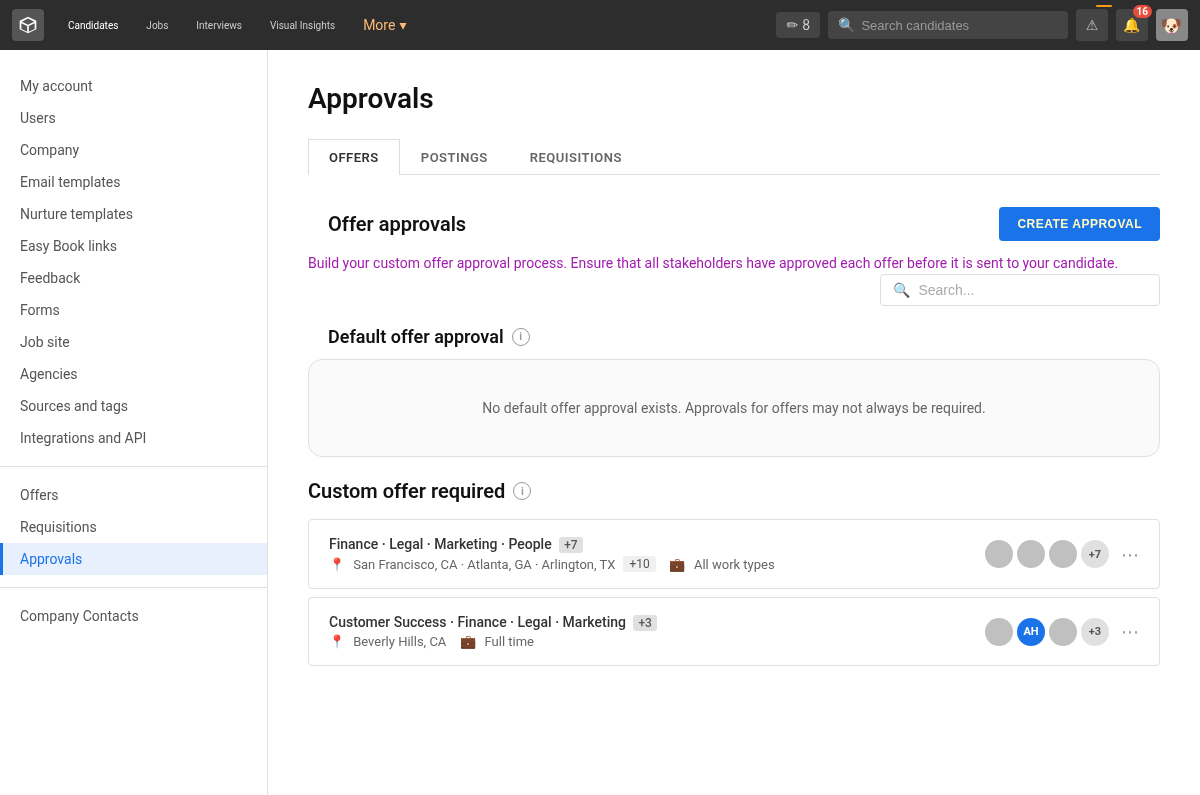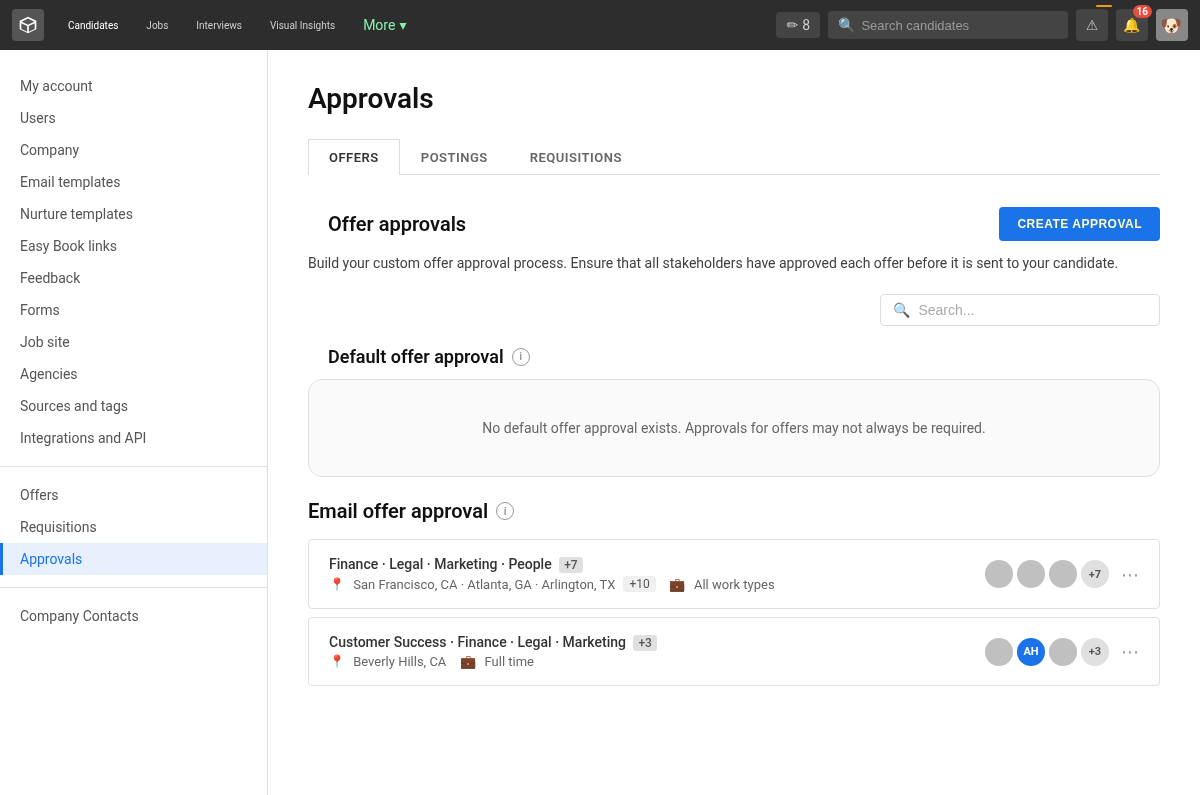--- a/index.html
+++ b/index.html
@@ -30,21 +30,21 @@
       color: #ccc;
       padding: 6px 12px;
       border-radius: 4px;
       cursor: pointer;
       font-size: 10px;
       white-space: nowrap;
     }
     .nav-item.active { color: white; }
     .nav-more {
       display: flex; align-items: center; gap: 4px;
-      color: #86efac;
+      color: #fdba74;
       padding: 6px 12px;
       border-radius: 4px;
       cursor: pointer;
     }
     .nav-spacer { flex: 1; }
     .nav-actions {
       display: flex; align-items: center; gap: 8px;
     }
     .nav-btn {
       background: #444;
@@ -207,23 +207,22 @@
       border: none;
       border-radius: 4px;
       padding: 10px 18px;
       font-size: 12px;
       font-weight: 700;
       letter-spacing: 0.5px;
       cursor: pointer;
       text-transform: uppercase;
     }
     .section-desc {
-      color: #404040;
+      color: #a21caf;
       font-size: 14px;
-      margin-bottom: 20px;
       line-height: 1.5;
     }
 
     
     .search-container {
       display: flex;
       justify-content: flex-end;
       margin-bottom: 20px;
     }
     .search-box {
@@ -444,21 +443,21 @@
     <h3 class="section-title" style="font-size:18px; margin-bottom:12px;">
       <span>Default offer approval</span>
       <span class="info-icon">i</span>
     </h3>
 
     <div class="default-approval-box">
       <span>No default offer approval exists. Approvals for offers may not always be required.</span>
     </div>
 
     <h3 class="custom-section-title">
-      <span>Email offer approval</span>
+      <span>Custom offer required</span>
       <span class="info-icon">i</span>
     </h3>
 
     <div class="approval-row">
       <div class="approval-row-header">
         <div>
           <div class="approval-tags">
             <span>Finance · Legal · Marketing · People</span>
             <span class="plus-badge">+7</span>
           </div>

